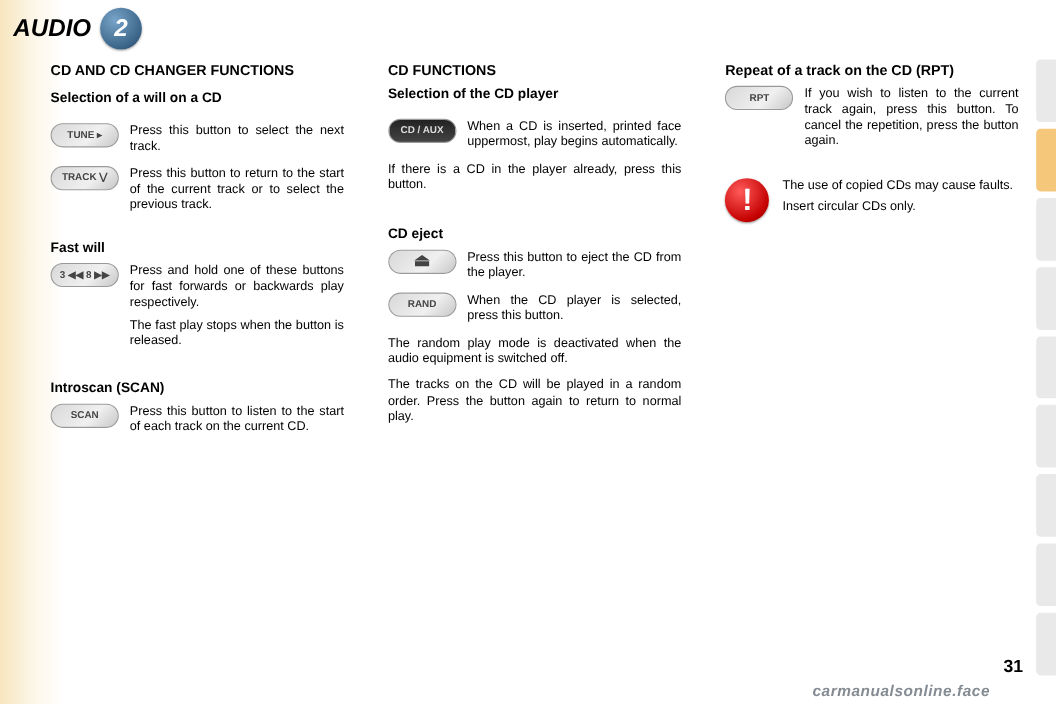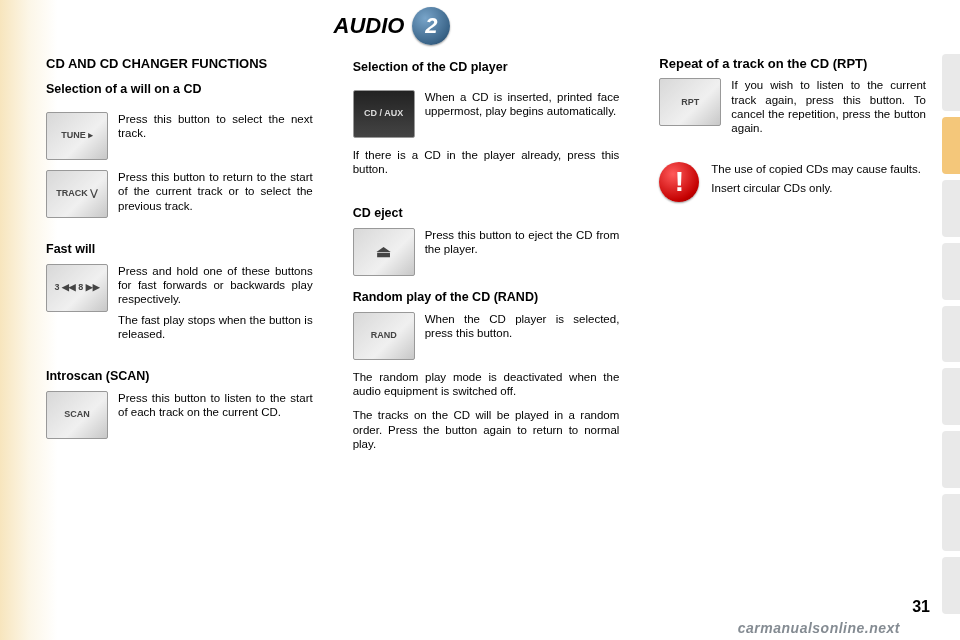--- a/index.html
+++ b/index.html
@@ -8,21 +8,21 @@
 
   
   .page {
     position: absolute; left: 0; top: 0; width: 960px; height: 640px;
     background: linear-gradient(90deg, #f7e5bd 0%, #fcf6e7 3%, #ffffff 6%, #ffffff 100%);
   }
 
   
   .header {
     position: absolute; top: 6px; left: 0; width: 780px; height: 40px;
-    display: flex; align-items: center; justify-content: center; padding-right: 8px; padding-left: 12px;
+    display: flex; align-items: center; justify-content: flex-start; padding-right: 8px; padding-left: 12px;
   }
   .header .audio-label {
     font-weight: bold; font-size: 22px; font-style: italic; color: #000; margin-right: 8px;
   }
   .header .badge {
     width: 38px; height: 38px; border-radius: 50%;
     background: radial-gradient(circle at 35% 30%, #78a4c9, #3a6488 70%, #1f3a55 100%);
     display: flex; align-items: center; justify-content: center;
     color: #fff; font-weight: bold; font-style: italic; font-size: 22px;
     box-shadow: 0 1px 2px rgba(0,0,0,0.4);
@@ -46,23 +46,23 @@
     display: flex; gap: 40px;
   }
   .col { flex: 1; font-size: 11.5px; line-height: 1.25; }
   .col h2 { font-size: 13px; font-weight: bold; margin-bottom: 6px; }
   .col h3 { font-size: 12.5px; font-weight: bold; margin-top: 14px; margin-bottom: 6px; }
   .col h3.first { margin-top: 4px; }
   .block {
     display: flex; align-items: flex-start; gap: 10px; margin-bottom: 10px;
   }
   .block .thumb {
-    flex: 0 0 62px; width: 62px; height: 48px;
+    flex: 0 0 62px; width: 62px; height: 22px;
     background: linear-gradient(135deg, #d8d8d8, #f0f0f0 60%, #c7c7c7);
-    border: 1px solid #999; border-radius: 2px;
+    border: 1px solid #999; border-radius: 12px;
     display: flex; align-items: center; justify-content: center;
     font-size: 9px; font-weight: bold; color: #444; 
     overflow: hidden;
   }
   .block .txt { flex: 1; text-align: justify; }
   .col p.solo { text-align: justify; margin-bottom: 10px; }
 
   
   .warn {
     display: flex; align-items: flex-start; gap: 12px; margin-top: 26px;
@@ -134,35 +134,35 @@
       </div>
 
       <h3 style="margin-top:28px">Introscan (SCAN)</h3>
       <div class="block">
         <div class="thumb">SCAN</div>
         <div class="txt">Press this button to listen to the start of each track on the current CD.</div>
       </div>
     </div>
 
     <div class="col">
+      <h2>CD FUNCTIONS</h2>
 
       <h3 class="first">Selection of the CD player</h3>
       <div class="block" style="margin-top:14px">
         <div class="thumb" style="background:linear-gradient(#222,#444);color:#ddd">CD / AUX</div>
         <div class="txt">When a CD is inserted, printed face uppermost, play begins automatically.</div>
       </div>
       <p class="solo">If there is a CD in the player already, press this button.</p>
 
       <h3 style="margin-top:30px">CD eject</h3>
       <div class="block">
         <div class="thumb" style="font-size:16px">⏏</div>
         <div class="txt">Press this button to eject the CD from the player.</div>
       </div>
 
-      <h3 style="margin-top:14px">Random play of the CD (RAND)</h3>
       <div class="block">
         <div class="thumb">RAND</div>
         <div class="txt">When the CD player is selected, press this button.</div>
       </div>
       <p class="solo">The random play mode is deactivated when the audio equipment is switched off.</p>
       <p class="solo">The tracks on the CD will be played in a random order. Press the button again to return to normal play.</p>
     </div>
 
     <div class="col">
       <h2>Repeat of a track on the CD (RPT)</h2>
@@ -176,14 +176,14 @@
         <div class="wtxt">
           <p>The use of copied CDs may cause faults.</p>
           <p>Insert circular CDs only.</p>
         </div>
       </div>
     </div>
 
   </div>
 
   <div class="pagenum">31</div>
-  <div class="watermark">carmanualsonline.next</div>
+  <div class="watermark">carmanualsonline.face</div>
 </div>
 
 </body></html>

